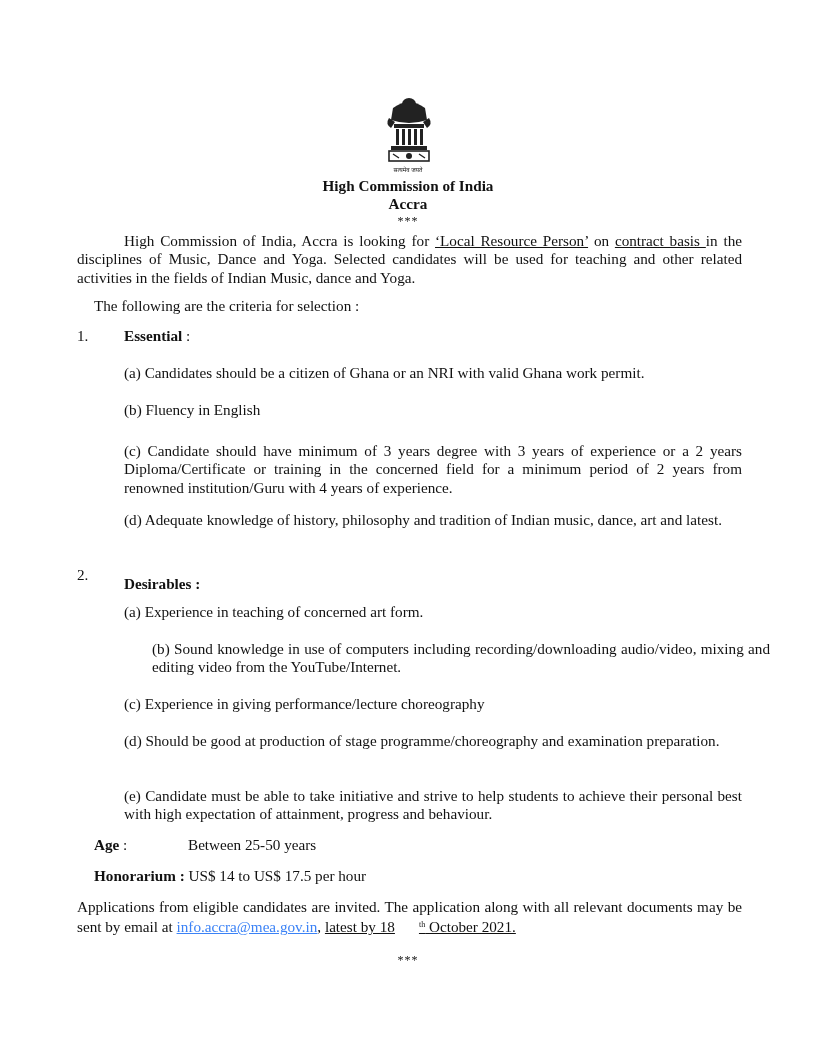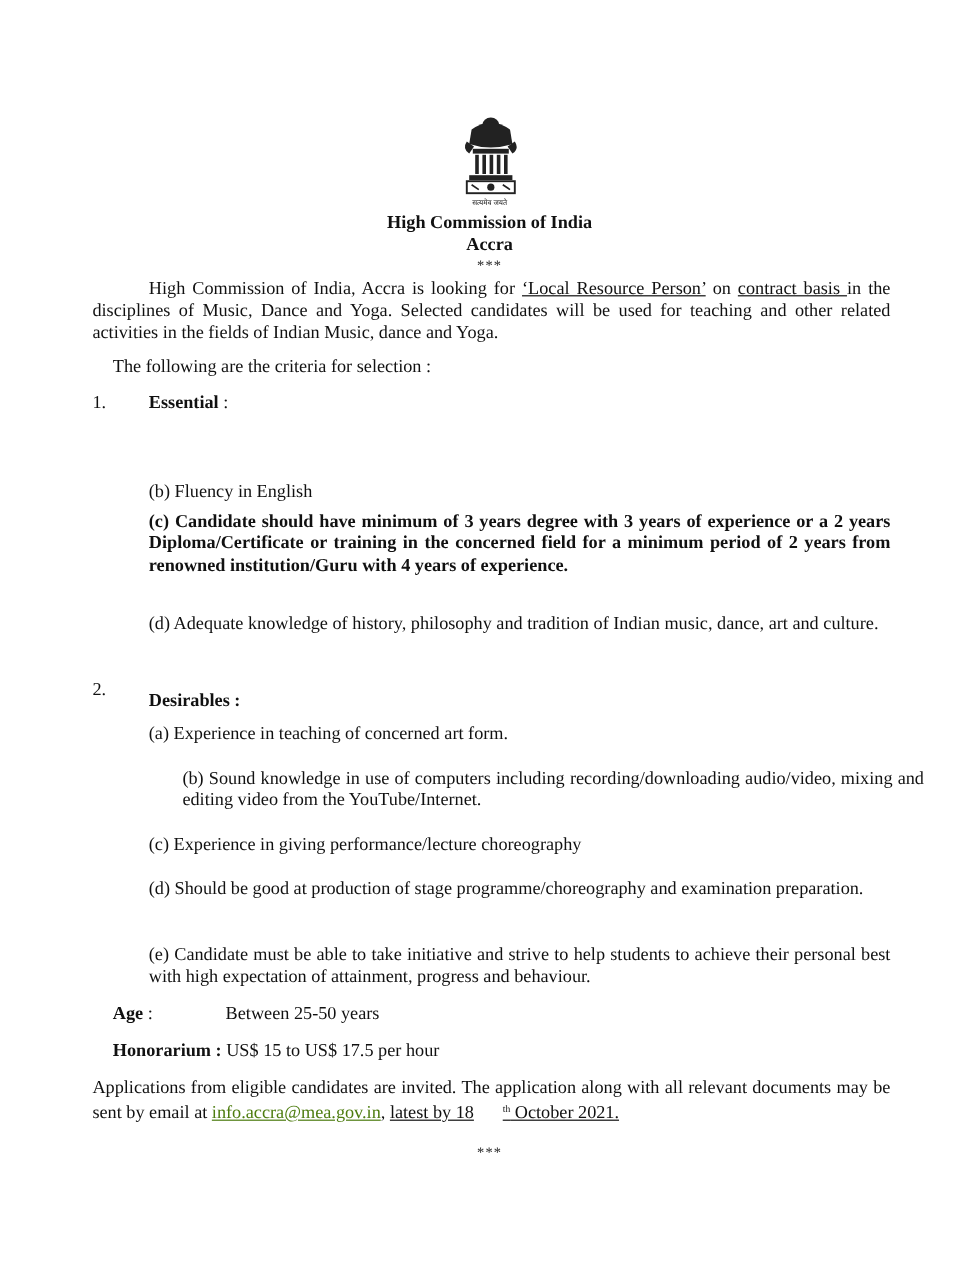--- a/index.html
+++ b/index.html
@@ -9,21 +9,21 @@
   .emblem { position:absolute; left:381px; top:94px; width:56px; height:78px; }
   .hdr { position:absolute; left:0; width:816px; text-align:center; font-weight:bold; font-size:15.2px; line-height:18px; }
   .stars { position:absolute; left:0; width:816px; text-align:center; font-size:12px; line-height:14px; letter-spacing:1px; }
   .para { position:absolute; left:77px; width:665px; text-align:justify; line-height:18.3px; }
   .para.ind { text-indent:47px; }
   .sub { position:absolute; left:124px; width:618px; text-align:justify; line-height:18.3px; }
   .num { position:absolute; left:77px; }
   .sechead { position:absolute; left:124px; }
   .lbl { font-weight:bold; }
   u { text-decoration:underline; }
-  a.link { color:#4d7c0f; text-decoration:underline; }
+  a.link { color:#3b82f6; text-decoration:underline; }
   sup { font-size:8px; vertical-align:5px;margin-left:24px; }
   .line { position:absolute; left:77px; line-height:18px; white-space:nowrap;margin-left:17px; }
 </style>
 </head>
 <body>
 
 <div class="page">
 
   <svg class="emblem" viewBox="0 0 56 78">
     <g fill="#222">
@@ -52,41 +52,42 @@
   <div class="para ind" style="top:232px;">
     <span>High Commission of India, Accra is looking for </span><u>‘Local Resource Person’</u><span> on </span><u>contract basis </u><span>in the disciplines of Music, Dance and Yoga. Selected candidates will be used for teaching and other related activities in the fields of Indian Music, dance and Yoga.</span>
   </div>
 
   <div class="line" style="top:297px;">The following are the criteria for selection :</div>
 
   <div class="num" style="top:327px;">1.</div>
   <div class="sechead" style="top:327px;">
     <span class="lbl">Essential</span><span> :</span>
   </div>
+  <div class="sub" style="top:364px;">(a) Candidates should be a citizen of Ghana or an NRI with valid Ghana work permit.</div>
   <div class="sub" style="top:401px;">(b) Fluency in English</div>
-  <div class="sub" style="top:426px;font-weight:bold;">(c) Candidate should have minimum of 3 years degree with 3 years of experience or a 2 years Diploma/Certificate or training in the concerned field for a minimum period of 2 years from renowned institution/Guru with 4 years of experience.</div>
-  <div class="sub" style="top:511px;">(d) Adequate knowledge of history, philosophy and tradition of Indian music, dance, art and culture.</div>
+  <div class="sub" style="top:442px;">(c) Candidate should have minimum of 3 years degree with 3 years of experience or a 2 years Diploma/Certificate or training in the concerned field for a minimum period of 2 years from renowned institution/Guru with 4 years of experience.</div>
+  <div class="sub" style="top:511px;">(d) Adequate knowledge of history, philosophy and tradition of Indian music, dance, art and latest.</div>
 
   <div class="num" style="top:566px;">2.</div>
   <div class="sechead" style="top:575px;">
     <span class="lbl">Desirables :</span>
   </div>
   <div class="sub" style="top:603px;">(a) Experience in teaching of concerned art form.</div>
   <div class="sub" style="top:640px;margin-left:28px;">(b) Sound knowledge in use of computers including recording/downloading audio/video, mixing and editing video from the YouTube/Internet.</div>
   <div class="sub" style="top:695px;">(c) Experience in giving performance/lecture choreography</div>
   <div class="sub" style="top:787px;">(e) Candidate must be able to take initiative and strive to help students to achieve their personal best with high expectation of attainment, progress and behaviour.</div>
   <div class="sub" style="top:732px;">(d) Should be good at production of stage programme/choreography and examination preparation.</div>
 
   <div class="line" style="top:836px;">
     <span class="lbl">Age</span><span> :</span>
   </div>
   <div class="line" style="top:836px;left:171px;">Between 25-50 years</div>
 
   <div class="line" style="top:867px;">
-    <span class="lbl">Honorarium :</span><span> US$ 15 to US$ 17.5 per hour</span>
+    <span class="lbl">Honorarium :</span><span> US$ 14 to US$ 17.5 per hour</span>
   </div>
 
   <div class="para" style="top:898px;">
     <span>Applications from eligible candidates are invited. The application along with all relevant documents may be sent by email at </span><a class="link">info.accra@mea.gov.in</a><span>, </span><u><span>latest by 18</span><sup>th</sup><span> October 2021.</span></u>
   </div>
 
   <div class="stars" style="top:953px;">***</div>
 </div>
 
 </body></html>

